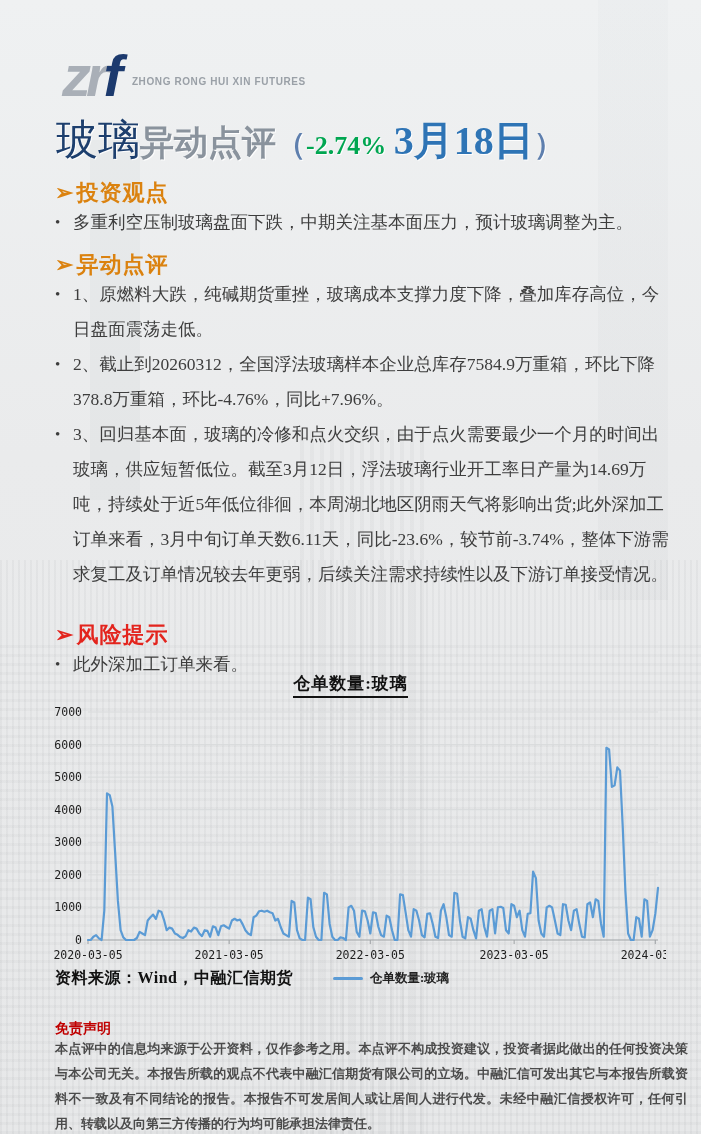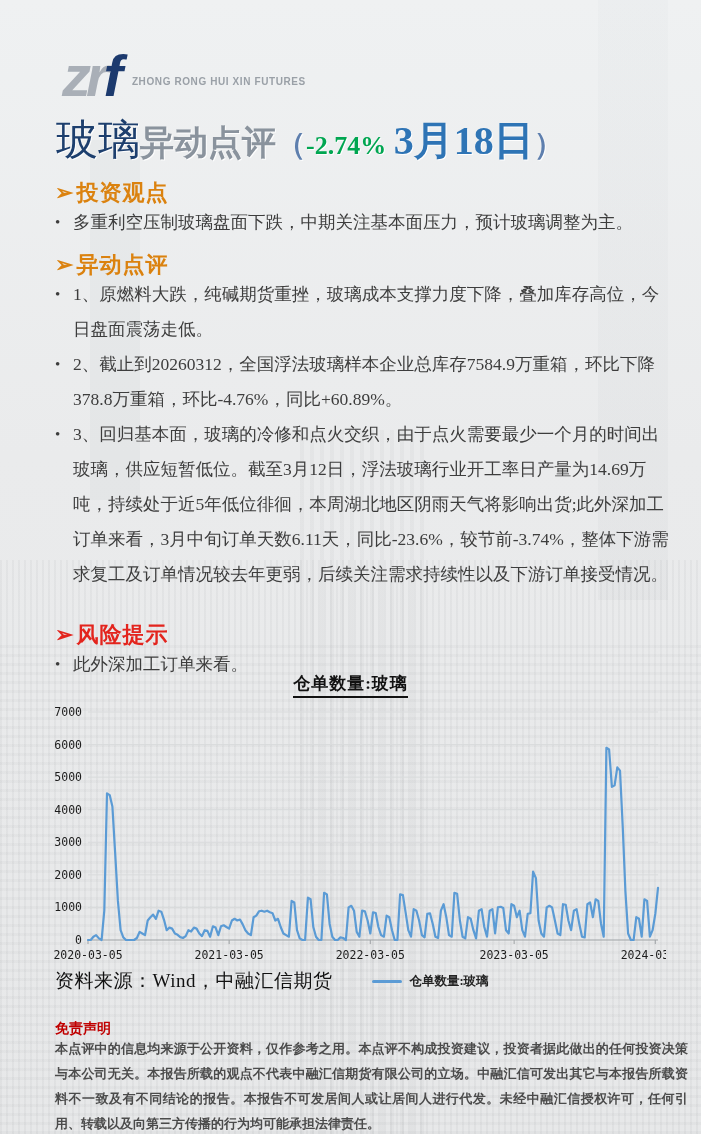--- a/index.html
+++ b/index.html
@@ -52,21 +52,21 @@
 
   
   .chart-title-wrap{position:absolute;left:0;top:672px;width:701px;text-align:center;}
   .chart-title{display:inline-block;font-size:17px;font-weight:700;color:#111;
                border-bottom:2px solid #111;letter-spacing:1px;padding-bottom:1px;}
   .chart-svg{position:absolute;left:46px;top:702px;}
   .tick{font-family:"DejaVu Sans Mono","Liberation Mono",monospace;font-size:11.5px;fill:#1c1c1c;}
 
   
   .source-row{position:absolute;left:55px;top:968px;width:620px;display:flex;align-items:center;}
-  .source-note{font-weight:400;font-size:19px;color:#111;letter-spacing:.5px;text-align:center;}
+  .source-note{font-weight:700;font-size:16px;color:#111;letter-spacing:.5px;text-align:center;}
   .legend{display:flex;align-items:center;margin-left:40px;}
   .legend-line{display:inline-block;width:30px;height:3px;border-radius:2px;margin-right:7px;}
   .legend-label{font-size:12.5px;color:#222;font-weight:700;}
 
   
   .disc-h{position:absolute;left:55px;top:1020px;font-size:14px;font-weight:700;color:#c00000;
           font-family:"Liberation Sans","DejaVu Sans",sans-serif;}
   .disc-b{position:absolute;left:55px;top:1036px;width:633px;font-size:13px;line-height:25px;
           font-weight:700;color:#4b4b4b;text-align:justify;
           font-family:"Liberation Sans","DejaVu Sans",sans-serif;}
@@ -105,21 +105,21 @@
   <div class="sec-h orange" style="top:250px;">
     <span class="arrow">➢</span><span>异动点评</span>
   </div>
   <div class="bullets" style="top:277px;">
     <div class="bullet">
         <span class="dot">•</span>
         <span>1、原燃料大跌，纯碱期货重挫，玻璃成本支撑力度下降，叠加库存高位，今日盘面震荡走低。</span>
       </div>
     <div class="bullet">
         <span class="dot">•</span>
-        <span>2、截止到20260312，全国浮法玻璃样本企业总库存7584.9万重箱，环比下降378.8万重箱，环比-4.76%，同比+60.89%。</span>
+        <span>2、截止到20260312，全国浮法玻璃样本企业总库存7584.9万重箱，环比下降378.8万重箱，环比-4.76%，同比+7.96%。</span>
       </div>
     <div class="bullet">
         <span class="dot">•</span>
         <span>3、回归基本面，玻璃的冷修和点火交织，由于点火需要最少一个月的时间出玻璃，供应短暂低位。截至3月12日，浮法玻璃行业开工率日产量为14.69万吨，持续处于近5年低位徘徊，本周湖北地区阴雨天气将影响出货;此外深加工订单来看，3月中旬订单天数6.11天，同比-23.6%，较节前-3.74%，整体下游需求复工及订单情况较去年更弱，后续关注需求持续性以及下游订单接受情况。</span>
       </div>
   </div>
 
   <div class="sec-h red" style="top:620px;">
     <span class="arrow">➢</span><span>风险提示</span>
   </div>

